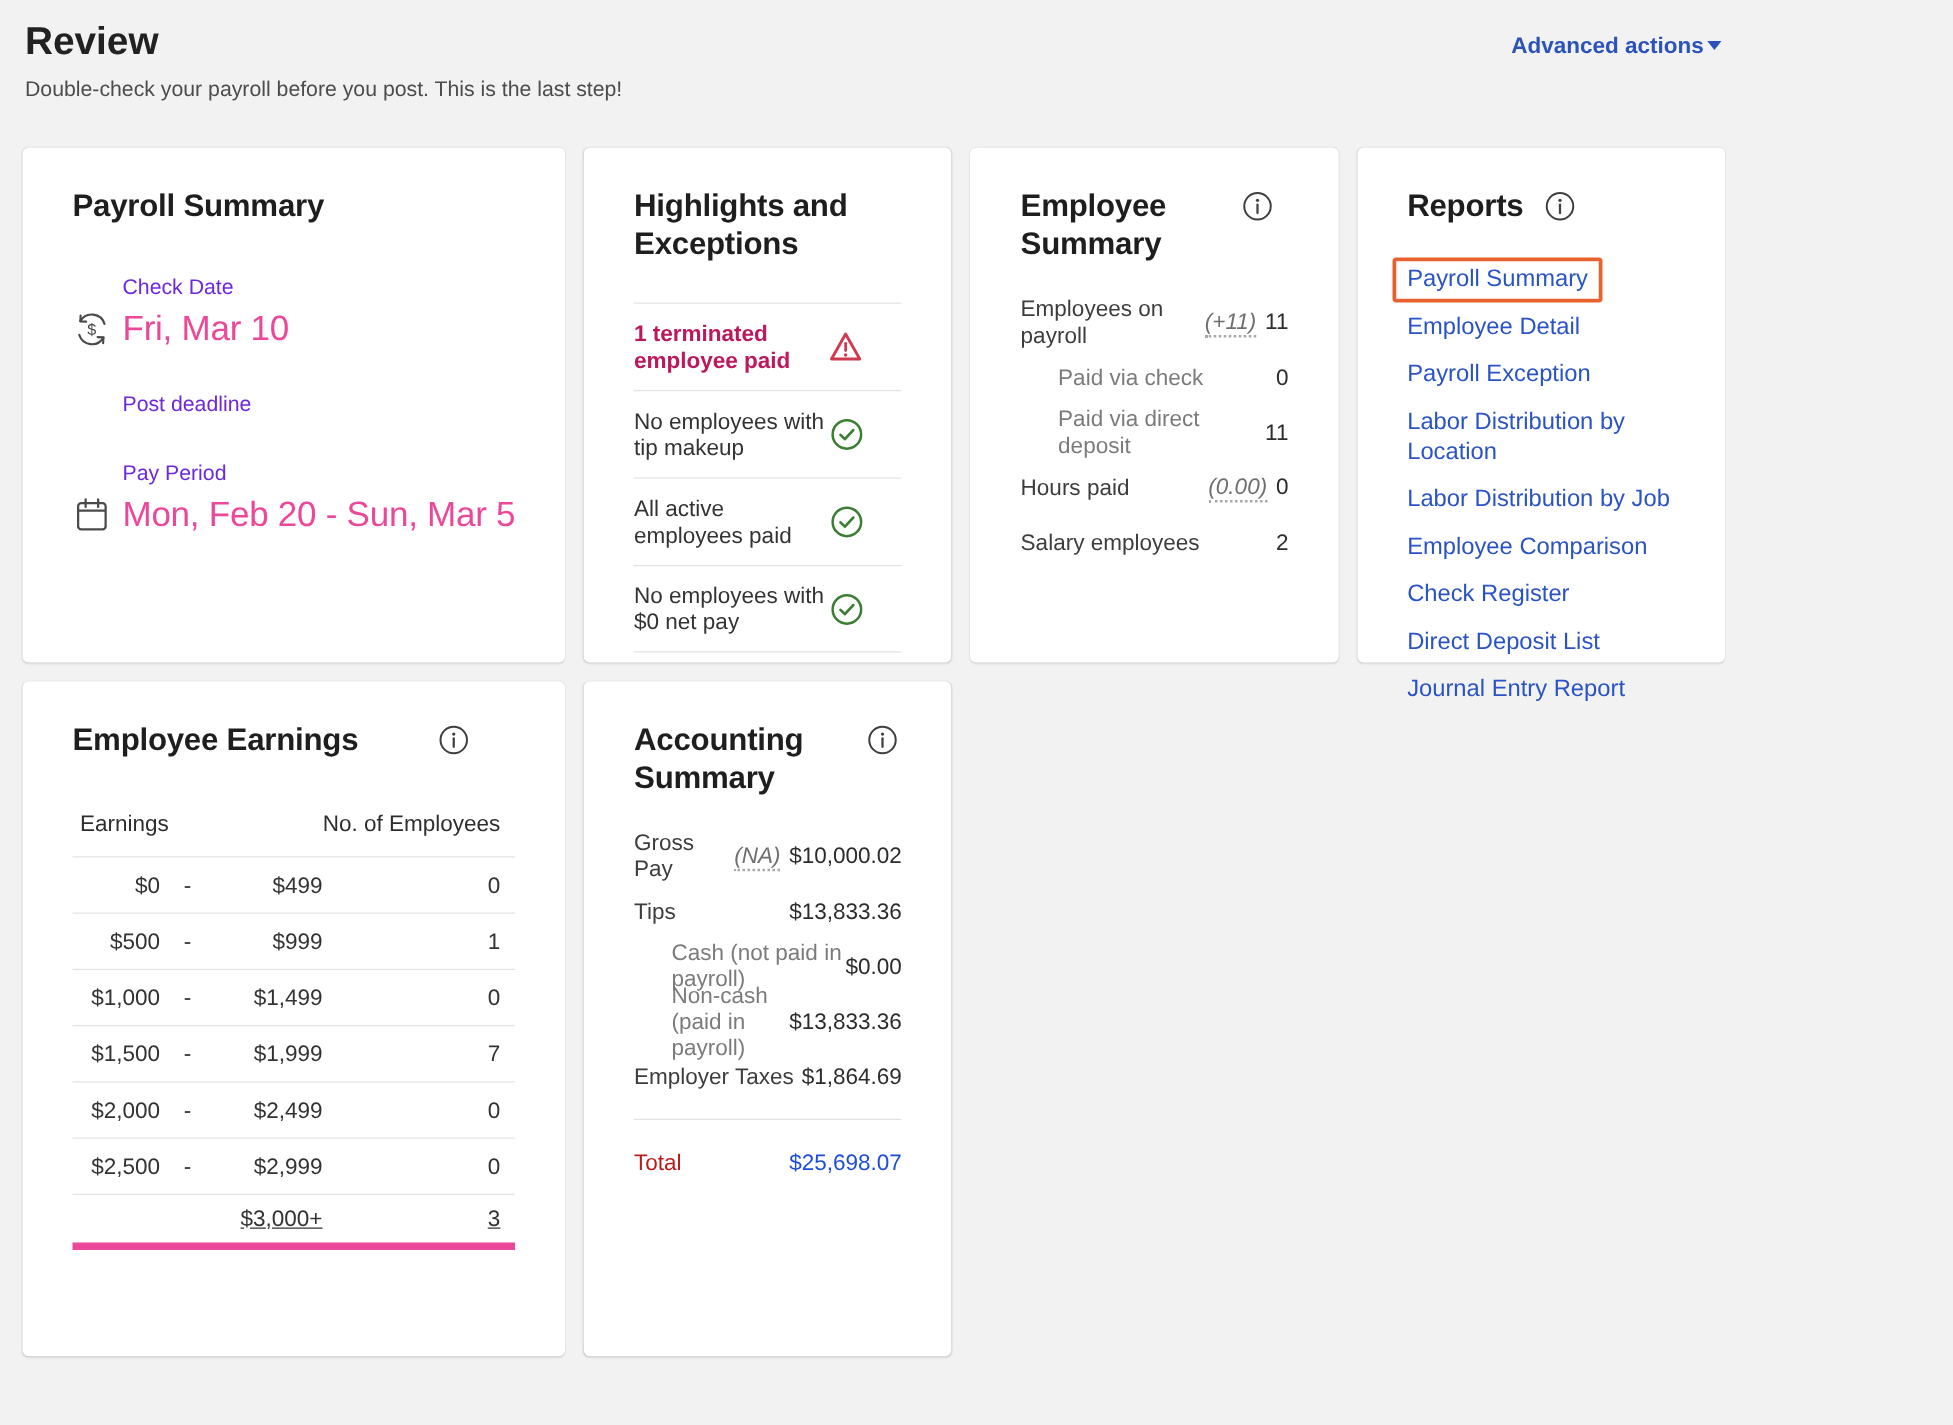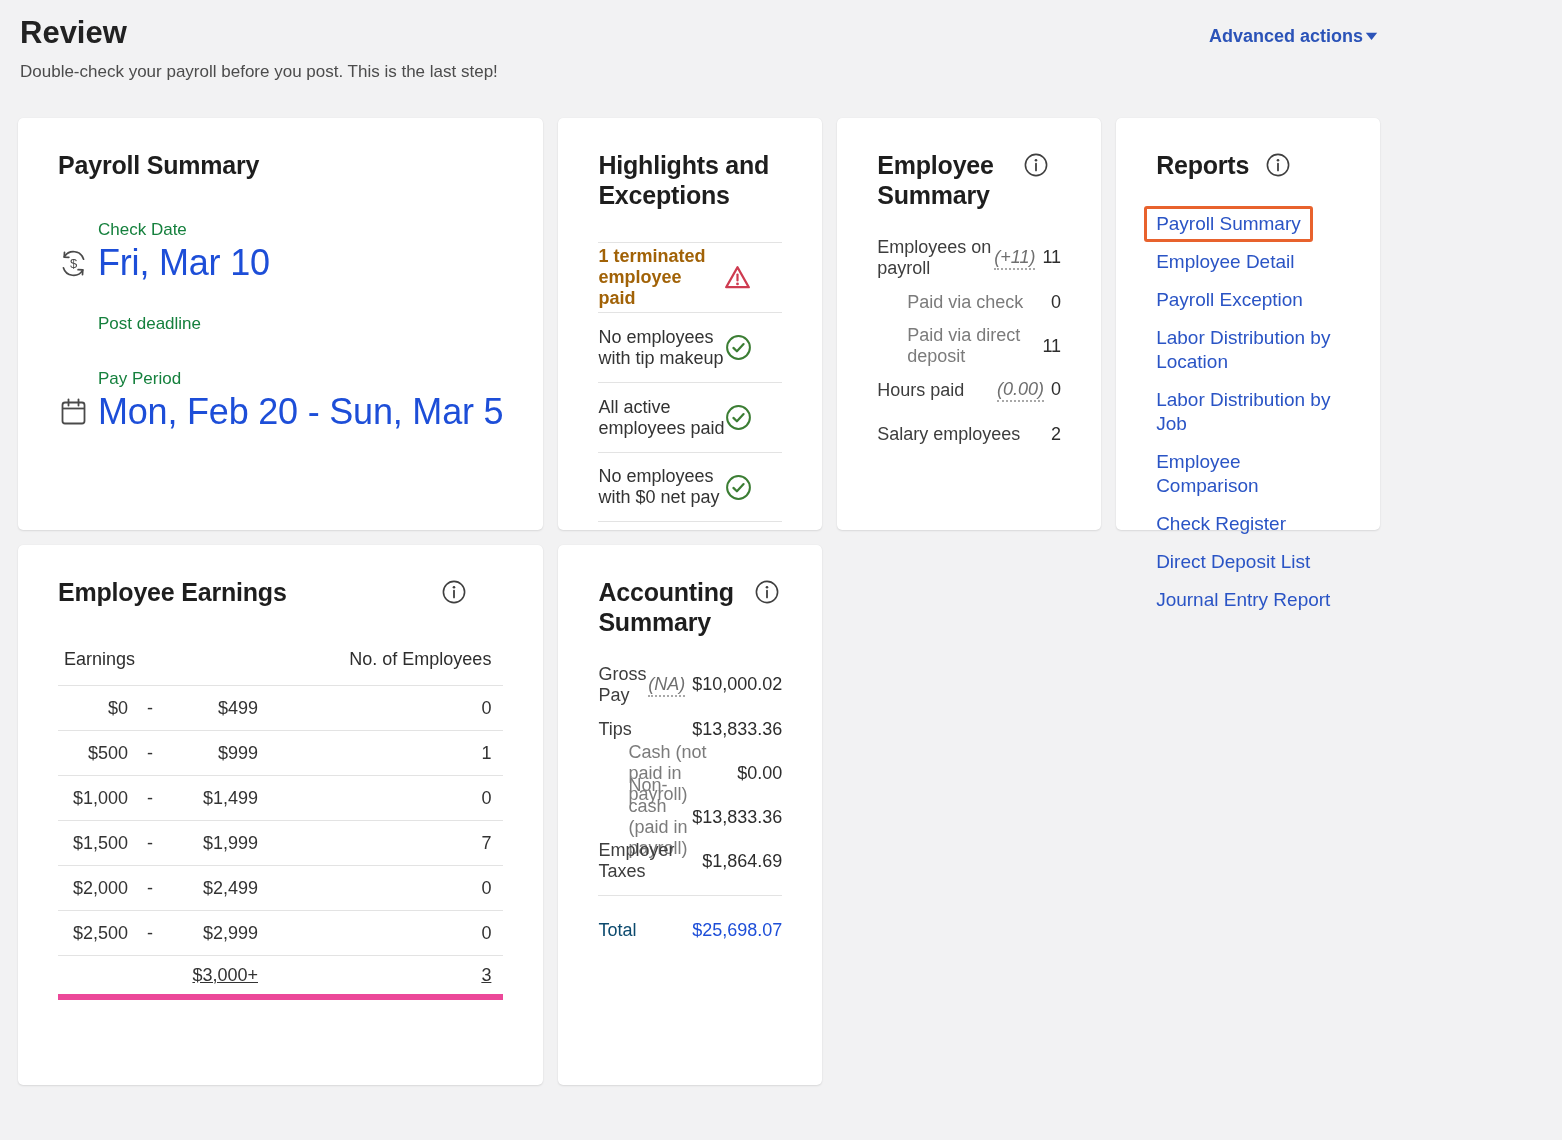--- a/index.html
+++ b/index.html
@@ -26,44 +26,44 @@
     box-shadow:0 1px 2px rgba(0,0,0,.10), 0 0 1px rgba(0,0,0,.08);
   }
   .card-title { margin:0; font-size:25px; line-height:30px; font-weight:700; color:#1e1e1e; letter-spacing:-.2px; }
   .title-row { display:flex; justify-content:space-between; align-items:flex-start; }
   .title-row.inline { justify-content:flex-start; align-items:center; gap:16px; }
   .info-btn { background:none; border:none; padding:0; cursor:pointer; display:flex; }
 
   
   .ps-list { margin-top:39px; }
   .ps-item + .ps-item { margin-top:33px; }
-  .ps-label { font-size:17px; line-height:22px; color:#15803d; padding-left:40px; }
+  .ps-label { font-size:17px; line-height:22px; color:#6d28d9; padding-left:40px; }
   .ps-value-row { display:flex; align-items:center; gap:9px; margin-top:5px; }
   .ps-icon { width:31px; height:31px; flex:none; display:flex; align-items:center; justify-content:center; }
-  .ps-value { font-size:36px; line-height:34px; color:#1d4ed8; letter-spacing:-.2px; white-space:nowrap; }
+  .ps-value { font-size:28px; line-height:34px; color:#ec4899; letter-spacing:-.2px; white-space:nowrap; }
 
   
   .hl-list { margin-top:32px; }
   .hl-row { height:70px; display:flex; align-items:center; justify-content:space-between; border-top:1px solid #e3e3e3; }
   .hl-row:last-child { border-bottom:1px solid #e3e3e3; }
-  .hl-link { font-size:18px; font-weight:700; color:#a16207; text-decoration:none; }
+  .hl-link { font-size:18px; font-weight:700; color:#be185d; text-decoration:none; }
   .hl-text { font-size:18px; color:#333; }
   .hl-icon { display:flex; margin-right:30px; }
 
   
   .kv-list { margin-top:26px; }
   .kv-row { height:44px; display:flex; align-items:center; justify-content:space-between; font-size:18px; }
   .kv-label { color:#3d3d3d; }
   .kv-row.indent .kv-label { color:#7b7b7b; padding-left:30px; }
   .kv-right { display:flex; align-items:baseline; gap:7px; }
   .kv-annot { font-style:italic; color:#6f6f6f; border-bottom:2px dotted #a8a8a8; padding-bottom:0; font-size:18px; }
   .kv-value { color:#2d2d2d; font-size:18px; }
   .acct-divider { border:none; border-top:1px solid #e3e3e3; margin:12px 0 0; }
   .total-row { margin-top:12px; height:44px; display:flex; align-items:center; justify-content:space-between; font-size:18px; }
-  .total-label { color:#0c4a6e; }
+  .total-label { color:#b91c1c; }
   .total-value { color:#1d4ed8; }
 
   
   .report-links { margin-top:32px; display:flex; flex-direction:column; align-items:flex-start; gap:14px; }
   .report-link { font-size:19px; line-height:24px; font-weight:500; color:#2a54c5; text-decoration:none; }
   .report-highlight { display:inline-block; border:3px solid #e8622d; border-radius:3px; padding:3px 9px; margin:-6px 0 -6px -12px; }
 
   
   .earnings-table { margin-top:42px; }
   .earn-head { display:flex; justify-content:space-between; padding:0 12px 15px 6px; font-size:18px; color:#2e2e2e; }

